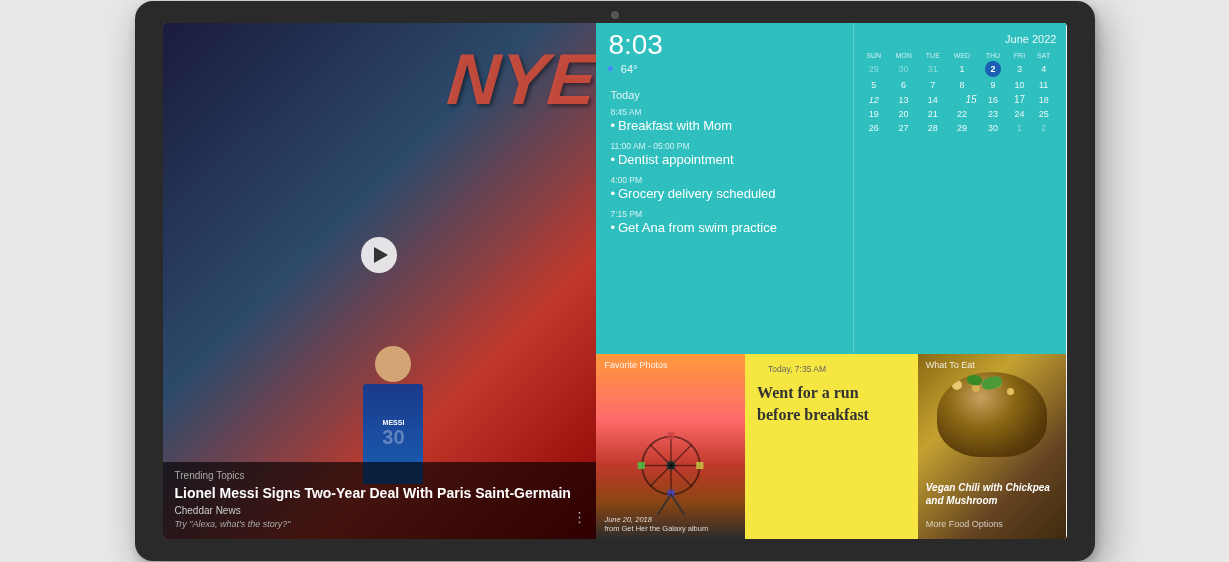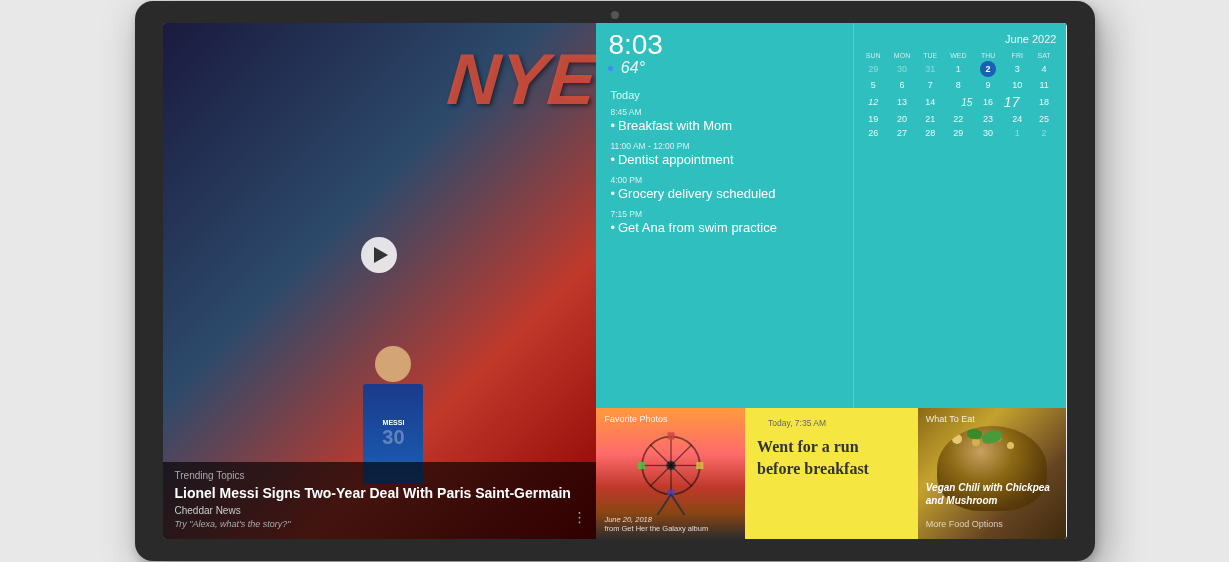--- a/index.html
+++ b/index.html
@@ -221,21 +221,21 @@
       margin-bottom: 6px;
     }
 
     .cal-grid {
       width: 100%;
     }
 
     
     .bottom-widgets {
       display: flex;
-      height: 131px;
+      height: 185px;
     }
 
     
     .photos-panel {
       flex: 1;
       position: relative;
       overflow: hidden;
     }
 
     .photos-bg {
@@ -353,23 +353,22 @@
     }
 
     .clock-time {
       font-size: 28px;
       font-weight: 300;
       color: white;
       line-height: 1;
     }
 
     .clock-weather {
-      font-size: 16px;
+      font-size: 11px;
       color: rgba(255,255,255,0.9);
-      font-style: italic;
     }
 
     .clock-dot {
       display: inline-block;
       width: 5px;
       height: 5px;
       background: #4488ff;
       border-radius: 50%;
       margin-right: 3px;
       vertical-align: middle;
@@ -430,21 +429,21 @@
 
             <div class="event-item">
               <div class="event-time">8:45 AM</div>
               <div class="event-title">
                 <span>•</span>
                 <span>Breakfast with Mom</span>
               </div>
             </div>
 
             <div class="event-item">
-              <div class="event-time">11:00 AM - 12:00 PM</div>
+              <div class="event-time">11:00 AM - 05:00 PM</div>
               <div class="event-title">
                 <span>•</span>
                 <span>Dentist appointment</span>
               </div>
             </div>
 
             <div class="event-item">
               <div class="event-time">4:00 PM</div>
               <div class="event-title">
                 <span>•</span>
@@ -494,21 +493,21 @@
                 <td style="font-size:9px; color:rgba(255,255,255,0.9); text-align:center; padding:2px 1px;">9</td>
                 <td style="font-size:9px; color:rgba(255,255,255,0.9); text-align:center; padding:2px 1px;">10</td>
                 <td style="font-size:9px; color:rgba(255,255,255,0.9); text-align:center; padding:2px 1px;">11</td>
               </tr>
               <tr>
                 <td style="font-size:9px; color:rgba(255,255,255,0.9); text-align:center; padding:2px 1px;font-style:italic;">12</td>
                 <td style="font-size:9px; color:rgba(255,255,255,0.9); text-align:center; padding:2px 1px;">13</td>
                 <td style="font-size:9px; color:rgba(255,255,255,0.9); text-align:center; padding:2px 1px;">14</td>
                 <td style="font-size:10px; color:rgba(255,255,255,0.9); text-align:right; padding:2px 1px;font-style:italic;">15</td>
                 <td style="font-size:9px; color:rgba(255,255,255,0.9); text-align:center; padding:2px 1px;">16</td>
-                <td style="font-size:14px; color:rgba(255,255,255,0.9); text-align:left; padding:2px 1px;font-style:italic;">17</td>
+                <td style="font-size:10px; color:rgba(255,255,255,0.9); text-align:center; padding:2px 1px;">17</td>
                 <td style="font-size:9px; color:rgba(255,255,255,0.9); text-align:center; padding:2px 1px;">18</td>
               </tr>
               <tr>
                 <td style="font-size:9px; color:rgba(255,255,255,0.9); text-align:center; padding:2px 1px;">19</td>
                 <td style="font-size:9px; color:rgba(255,255,255,0.9); text-align:center; padding:2px 1px;">20</td>
                 <td style="font-size:9px; color:rgba(255,255,255,0.9); text-align:center; padding:2px 1px;">21</td>
                 <td style="font-size:9px; color:rgba(255,255,255,0.9); text-align:center; padding:2px 1px;">22</td>
                 <td style="font-size:9px; color:rgba(255,255,255,0.9); text-align:center; padding:2px 1px;">23</td>
                 <td style="font-size:9px; color:rgba(255,255,255,0.9); text-align:center; padding:2px 1px;">24</td>
                 <td style="font-size:9px; color:rgba(255,255,255,0.9); text-align:center; padding:2px 1px;">25</td>

